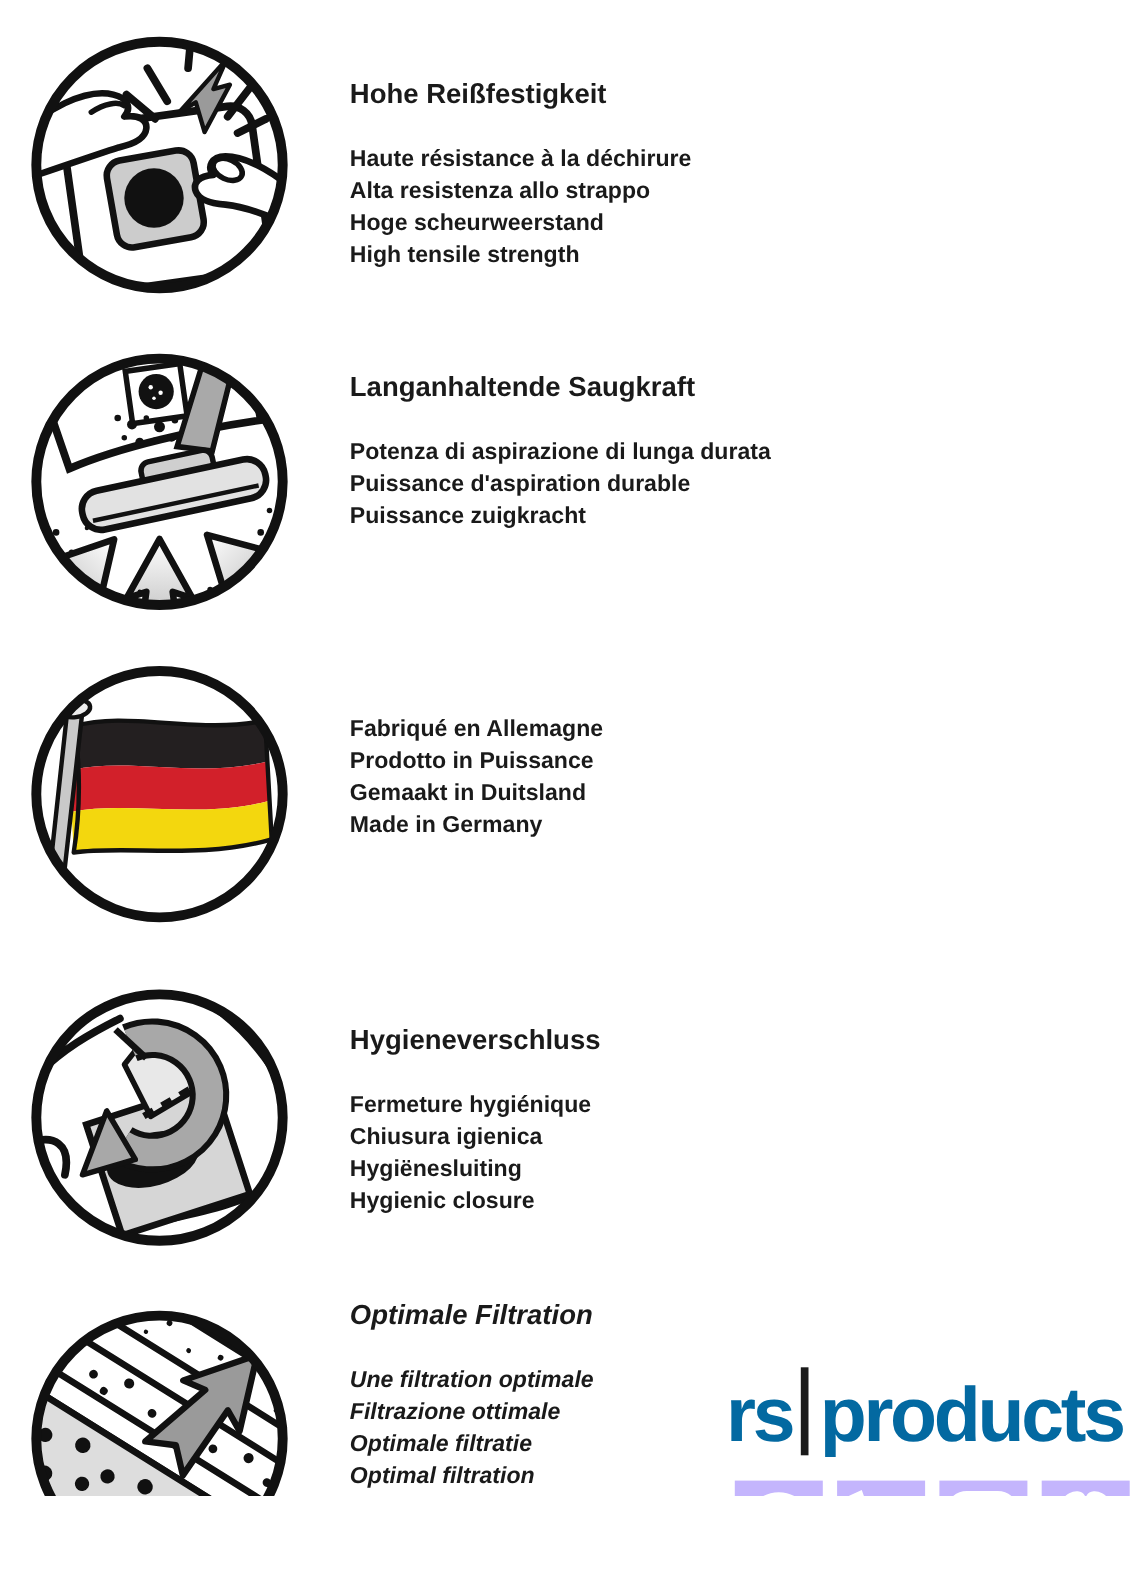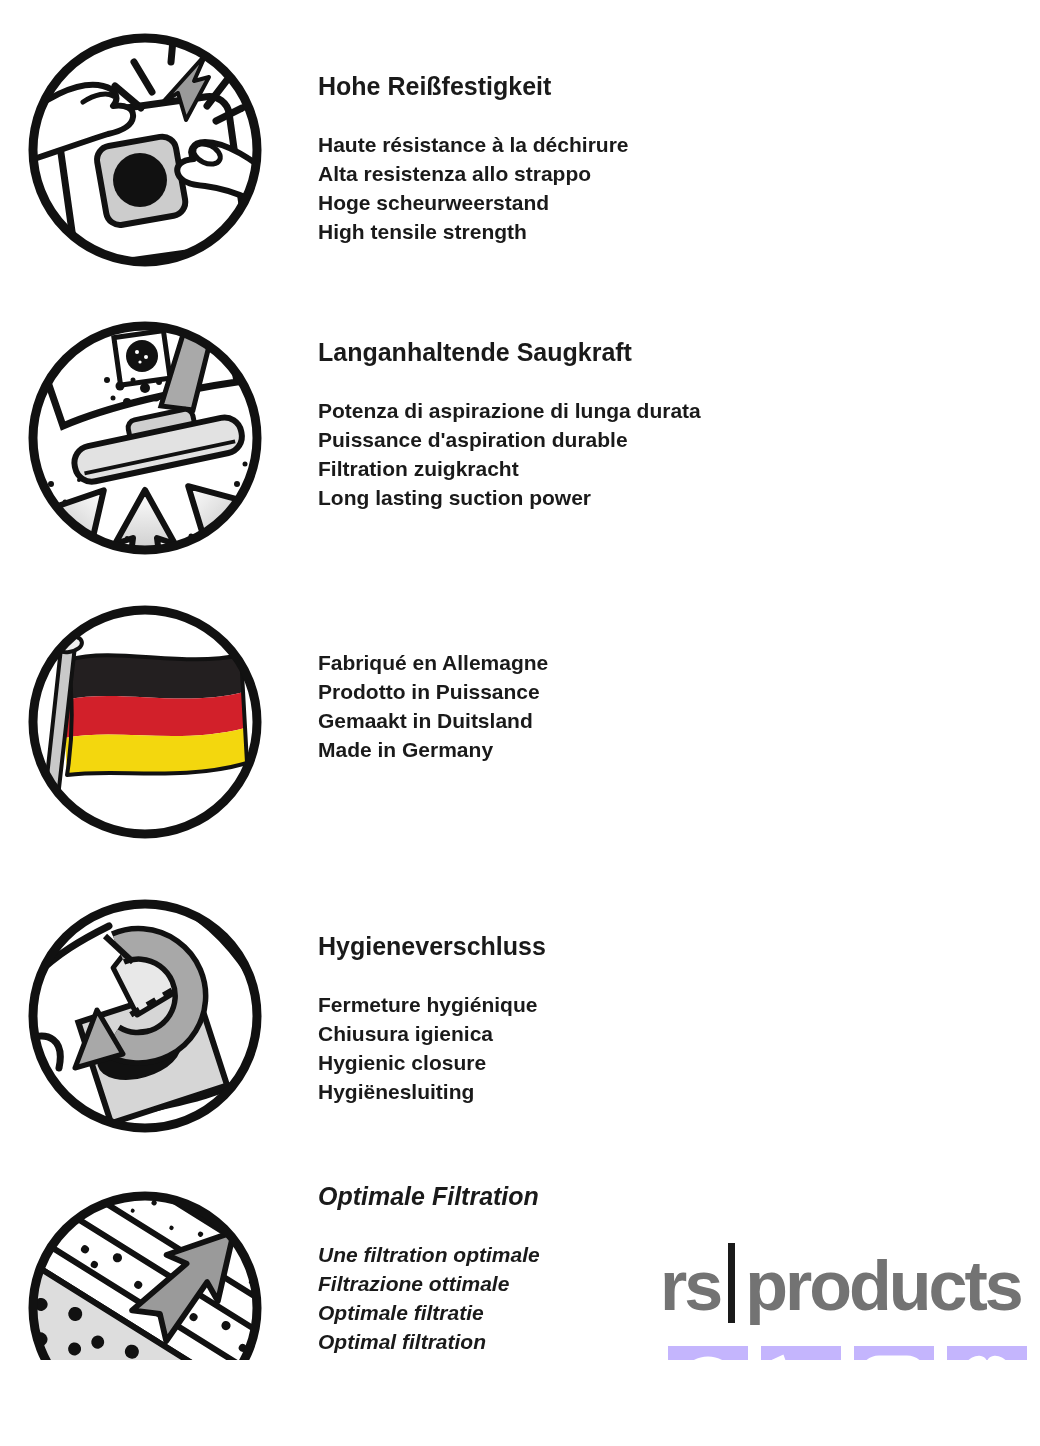--- a/index.html
+++ b/index.html
@@ -18,21 +18,21 @@
   .c3 { top:598px; }  .t3 { top:620px; }
   .c4 { top:892px; }  .t4 { top:930px; }
   .c5 { top:1184px; } .t5 { top:1180px;font-style:italic; }
 
   .logo {
     position:absolute; left:660px; top:1240px; width:372px; height:92px;
     display:flex; align-items:center; justify-content:flex-start;
   }
   .logo .word {
     font-size:70px; font-weight:bold; letter-spacing:-3px;
-    color:#737373; line-height:1;
+    color:#0369a1; line-height:1;
   }
   .logo .bar { width:7px; height:80px; background:#1a1a1a; margin:0 10px 6px 8px; }
 
   .footer-icons {
     position:absolute; left:668px; top:1346px; display:flex; gap:13px;
   }
   .fi { width:80px; height:80px; background:#c4b5fd; }
   .fi svg { display:block; }
 </style>
 </head>
@@ -152,22 +152,21 @@
         </g>
       </g>
       <circle cx="124" cy="124" r="112" fill="none" stroke="#111" stroke-width="9"></circle>
     </svg>
   </div>
   <div class="text-block t2">
     <div class="sec-title">Langanhaltende Saugkraft</div>
     <div class="sec-lines">
       <div>Potenza di aspirazione di lunga durata</div>
       <div>Puissance d'aspiration durable</div>
-      <div>Filtration zuigkracht</div>
-      <div>Long lasting suction power</div>
+      <div>Puissance zuigkracht</div>
     </div>
   </div>
 
   <div class="circle-wrap c3">
     <svg width="248" height="248" viewBox="0 0 248 248">
       <defs>
           <clipPath id="clip3">
             <circle cx="124" cy="124" r="110"></circle>
           </clipPath>
         </defs>
@@ -228,22 +227,22 @@
         </g>
       </g>
       <circle cx="124" cy="124" r="112" fill="none" stroke="#111" stroke-width="9"></circle>
     </svg>
   </div>
   <div class="text-block t4">
     <div class="sec-title">Hygieneverschluss</div>
     <div class="sec-lines">
       <div>Fermeture hygiénique</div>
       <div>Chiusura igienica</div>
+      <div>Hygiënesluiting</div>
       <div>Hygienic closure</div>
-      <div>Hygiënesluiting</div>
     </div>
   </div>
 
   <div class="circle-wrap c5">
     <svg width="248" height="248" viewBox="0 0 248 248">
       <defs>
           <clipPath id="clip5">
             <circle cx="124" cy="124" r="110"></circle>
           </clipPath>
         </defs>

